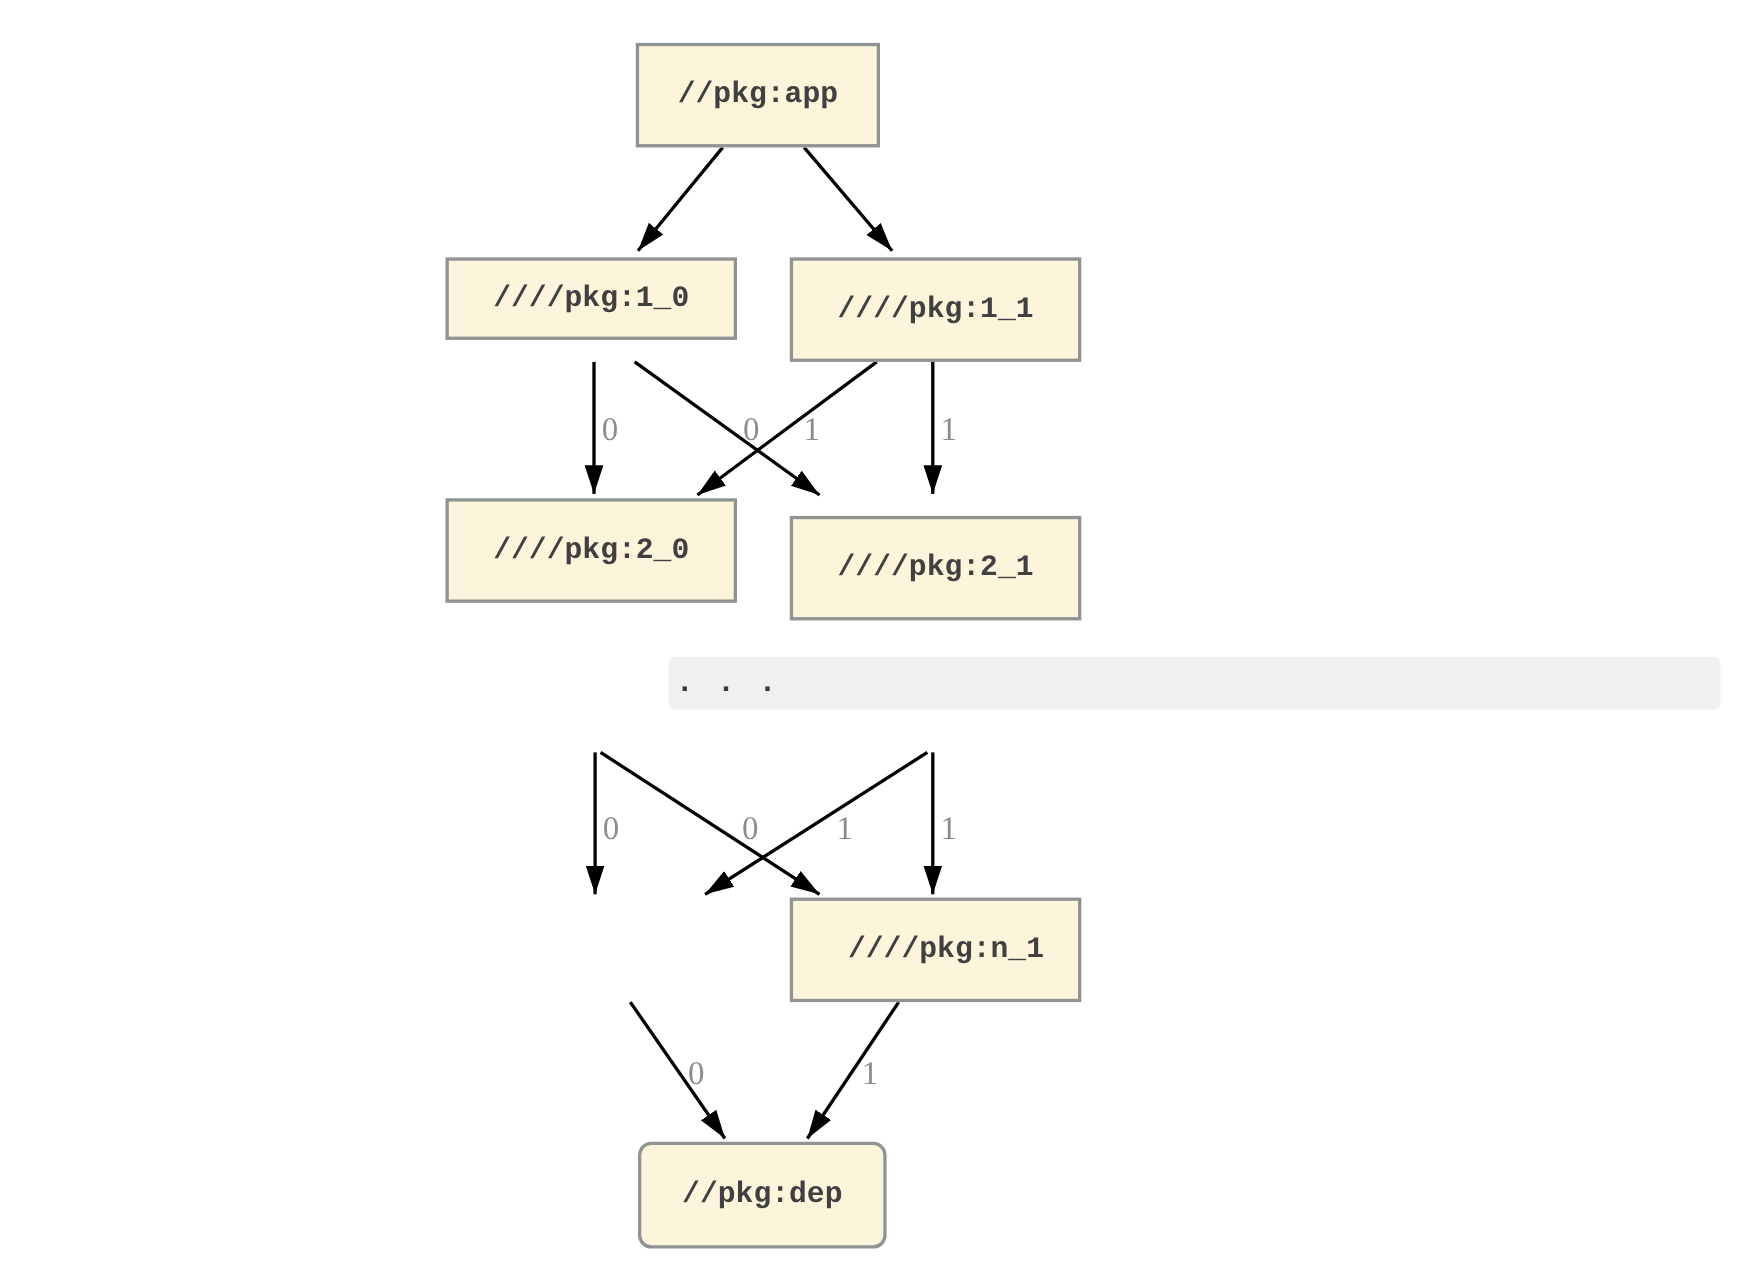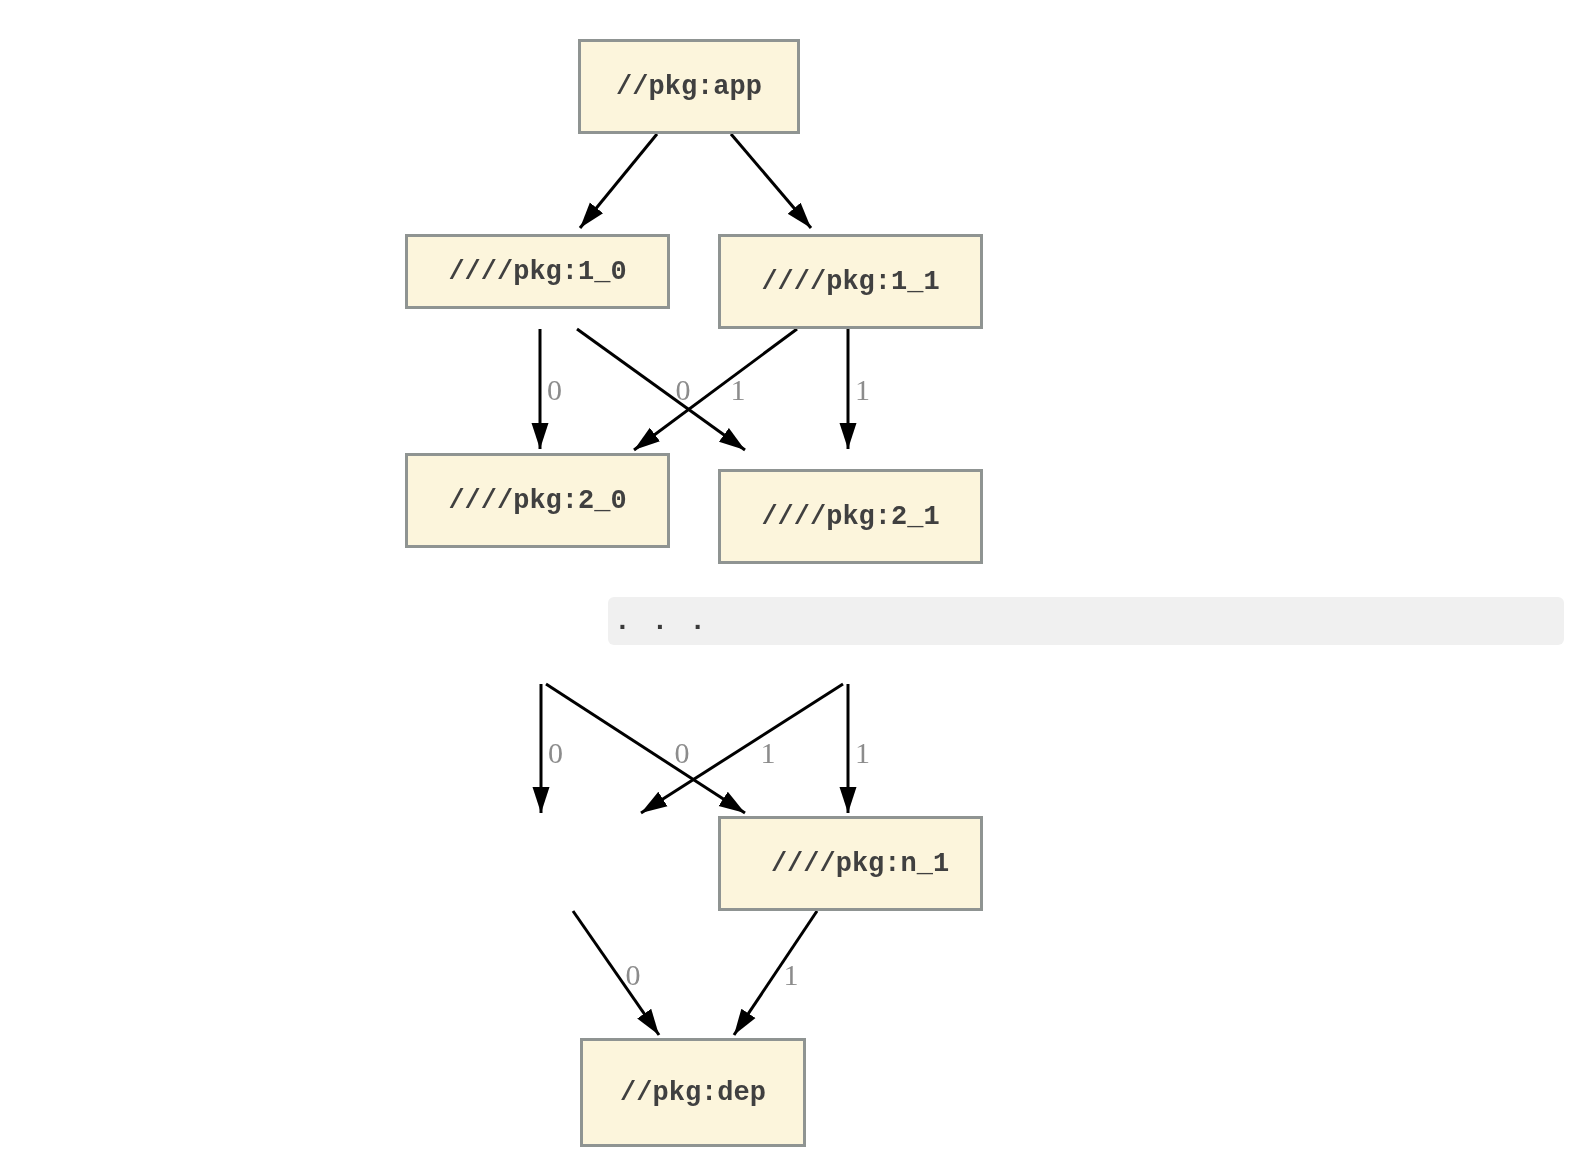--- a/index.html
+++ b/index.html
@@ -44,21 +44,21 @@
     color: #404040;
     white-space: pre;
   }
   .node-app  { left: 578px; top: 39px;   width: 222px; height: 95px; }
   .node-1_0  { left: 405px; top: 234px;  width: 265px; height: 75px; }
   .node-1_1  { left: 718px; top: 234px;  width: 265px; height: 95px; }
   .node-2_0  { left: 405px; top: 453px;  width: 265px; height: 95px; }
   .node-2_1  { left: 718px; top: 453px;  width: 265px; height: 95px; margin-top: 16px; }
   .node-n_0  { left: 405px; top: 816px;  width: 265px; height: 95px; }
   .node-n_1  { left: 718px; top: 816px;  width: 265px; height: 95px; padding-left: 19px; }
-  .node-dep  { left: 580px; top: 1038px; width: 226px; height: 109px; }
+  .node-dep  { left: 580px; top: 1038px; width: 226px; height: 97px; border-radius: 12px; }
   .band {
     position: absolute;
     left: 608px;
     top: 597px;
     width: 956px;
     height: 48px;
     background: #F0F0F0;
     border-radius: 6px;
   }
   .dots {

